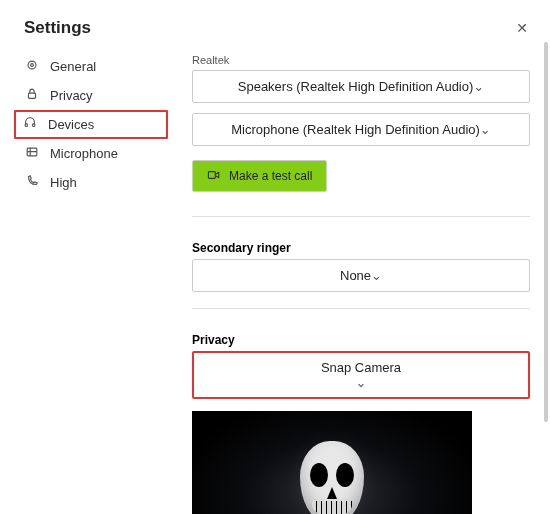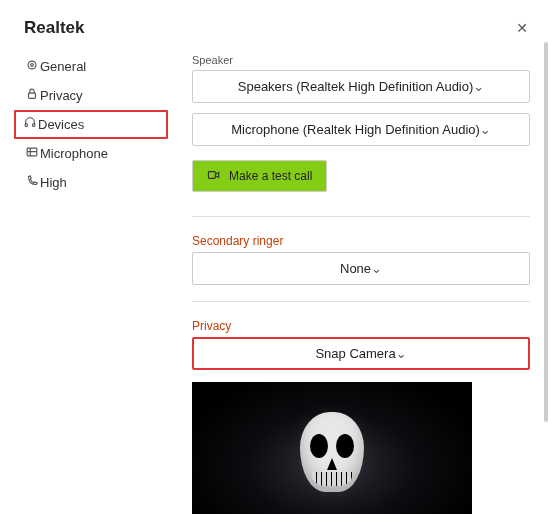--- a/index.html
+++ b/index.html
@@ -33,20 +33,21 @@
     display: flex;
     width: 100%;
   }
   .sidebar {
     width: 174px;
     padding: 6px 8px 0 16px;
   }
   .nav-item {
     display: flex;
     align-items: center;
+    gap: 10px;
     padding: 6px 8px;
     font-size: 13px;
     cursor: pointer;
     color: #333;
   }
   .nav-item .icon {
     width: 16px;
     text-align: center;
     color: #555;
   }
@@ -63,39 +64,40 @@
     height: 470px;
     overflow-y: auto;
   }
   .section-label {
     font-size: 11px;
     color: #555;
     margin: 8px 0 4px 0;
   }
   .section-label.bold {
     font-size: 12px;
-    font-weight: 400;
-    color: #c2410c;
-    margin-top: 17px;
+    font-weight: 700;
+    color: #000000;
+    margin-top: 24px;
   }
   .select {
     display: flex;
     justify-content: center;
     align-items: center;
     border: 1px solid #ccc;
     border-radius: 2px;
     padding: 8px 10px;
     font-size: 13px;
     background: #fff;
     cursor: pointer;
   }
   .select .chevron { color: #555; }
   .select.highlighted {
     border: 2px solid #e03535;
     padding: 7px 9px;
+    flex-direction: column;
   }
   .button {
     display: inline-flex;
     align-items: center;
     gap: 8px;
     border: 1px solid #ccc;
     border-radius: 2px;
     padding: 7px 14px;
     font-size: 12px;
     background: #84cc16;
@@ -153,21 +155,21 @@
     width: 4px; height: 380px;
     background: #ccc;
     border-radius: 2px;
   }
   .gap { height: 10px; }
 </style>
 </head>
 <body>
 
 <div class="header">
-  <div class="title">Realtek</div>
+  <div class="title">Settings</div>
   <div class="close">
     <span>✕</span>
   </div>
 </div>
 
 <div class="body">
   <div class="sidebar">
     <div class="nav-item">
       <span class="icon">
         <svg width="14" height="14" viewBox="0 0 16 16" fill="none" stroke="#555" stroke-width="1.3">
@@ -209,21 +211,21 @@
       <span class="icon">
         <svg width="14" height="14" viewBox="0 0 16 16" fill="none" stroke="#555" stroke-width="1.3">
             <path d="M4 3c0 6 3 9 9 9l1-2-3-1-1 1c-2-1-3-2-4-4l1-1-1-3z"></path>
           </svg>
       </span>
       <span>High</span>
     </div>
   </div>
 
   <div class="content">
-    <div class="section-label">Speaker</div>
+    <div class="section-label">Realtek</div>
     <div class="select">
       <span>Speakers (Realtek High Definition Audio)</span>
       <span class="chevron">⌄</span>
     </div>
 
     <div class="gap"></div>
     <div class="select">
       <span>Microphone (Realtek High Definition Audio)</span>
       <span class="chevron">⌄</span>
     </div>

